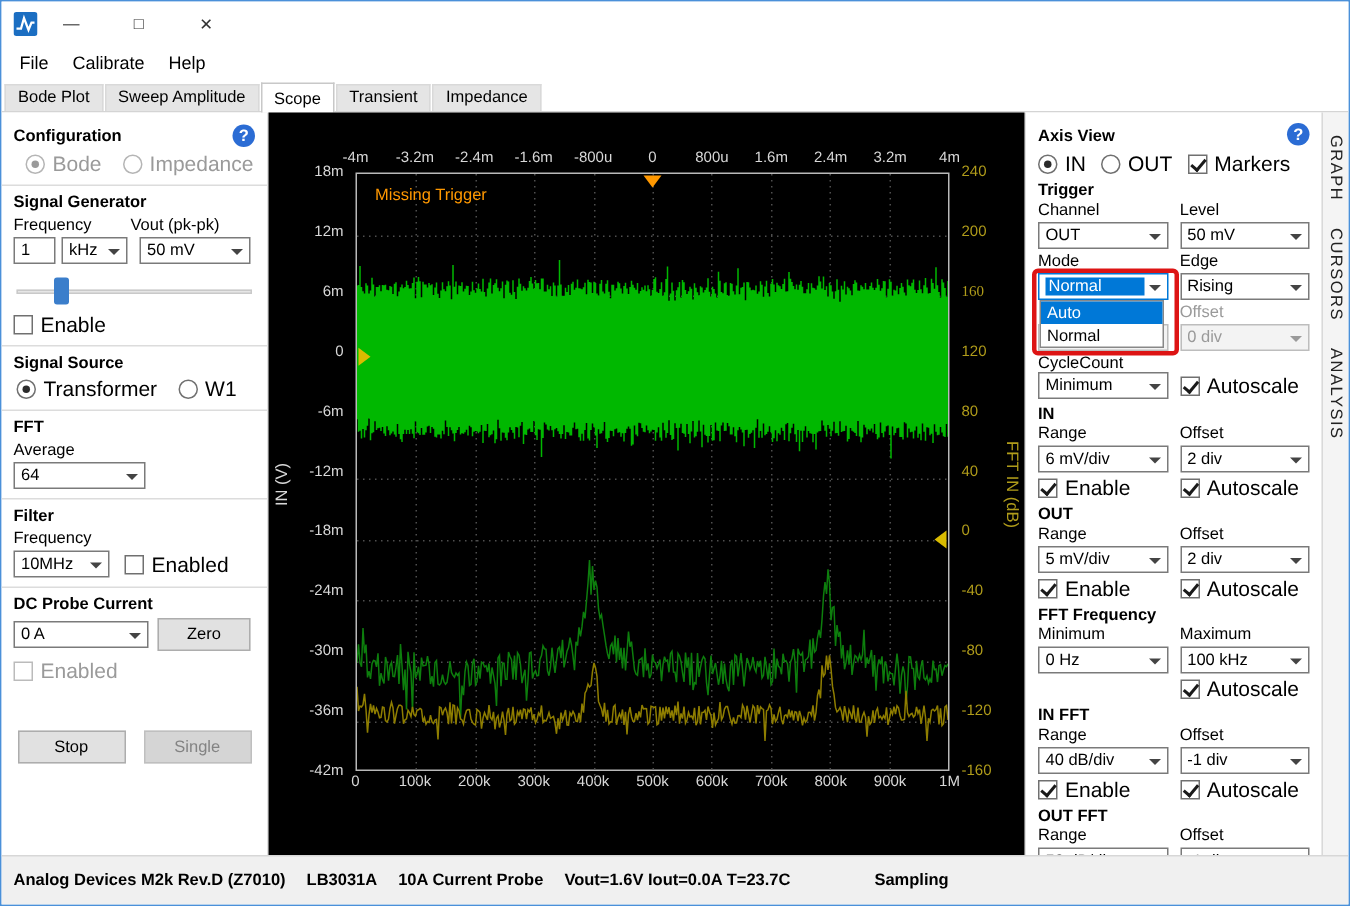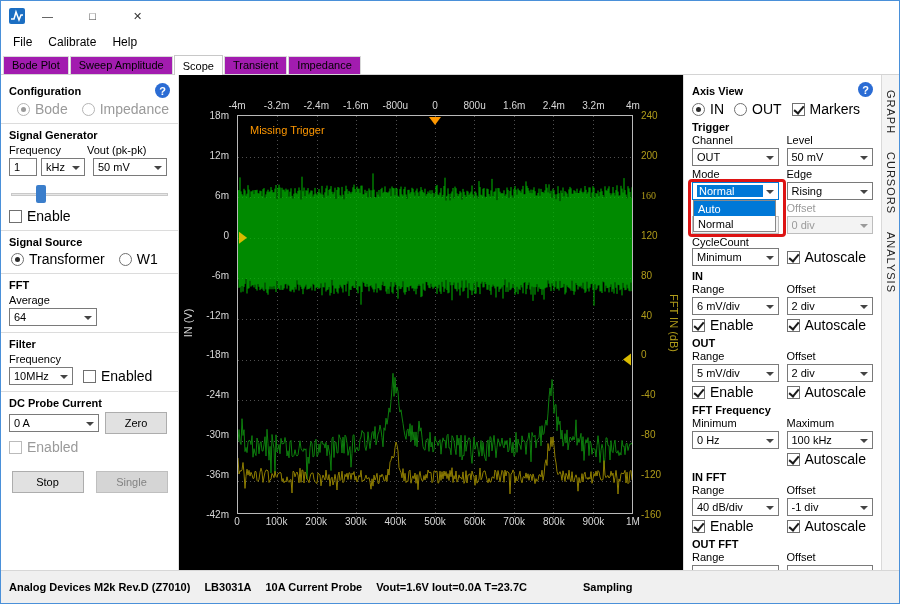--- a/index.html
+++ b/index.html
@@ -12,21 +12,21 @@
   .title { font-size:12px; color:#000; margin-left:6px; flex:1; }
   .win-controls { display:flex; height:100%; }
   .win-btn { width:45px; height:100%; display:flex; align-items:center; justify-content:center; font-size:11px; color:#333; cursor:default; }
 
   
   .menubar { height:22px; display:flex; align-items:center; background:#fff; padding-left:4px; flex:0 0 auto; }
   .menu-item { font-size:12px; padding:2px 8px; color:#000; }
 
   
   .tabbar { height:22px; display:flex; align-items:flex-end; background:#fff; padding-left:2px; border-bottom:1px solid #d4d4d4; flex:0 0 auto; }
-  .tab { font-size:11px; padding:2px 8px 3px; background:#a21caf; border:1px solid #d9d9d9; border-bottom:none; margin-right:1px; color:#000; }
+  .tab { font-size:11px; padding:2px 8px 3px; background:#e5e5e5; border:1px solid #d9d9d9; border-bottom:none; margin-right:1px; color:#000; }
   .tab.active { background:#fff; position:relative; margin-bottom:-1px; padding-top:4px; border-color:#c8c8c8; }
 
   
   .content { flex:1; display:flex; min-height:0; }
 
   
   .left-panel { width:178px; flex:0 0 auto; background:#fff; border-right:1px solid #e0e0e0; padding:6px 8px; overflow:hidden; }
   .group-head { display:flex; justify-content:space-between; align-items:center; margin:2px 0 3px; }
   .sec-title { font-size:11px; font-weight:bold; color:#000; }
   .help { width:15px; height:15px; border-radius:50%; background:#2b6cd4; color:#fff; font-size:11px; font-weight:bold; display:flex; align-items:center; justify-content:center; }
@@ -58,21 +58,21 @@
   .slider-thumb { position:absolute; left:16%; top:3px; width:10px; height:18px; background:#3b7ecb; border-radius:2px; }
   .radios-inline { display:flex; gap:14px; padding-left:8px; margin:3px 0; }
   .combo.w-avg { width:88px; margin-top:2px; }
   .filter-row { display:flex; align-items:center; gap:10px; margin-top:2px; }
   .combo.w-filter { width:64px; }
   .dc-row { display:flex; align-items:center; gap:6px; margin:3px 0 5px; }
   .combo.w-dc { width:90px; }
   .btn { height:22px; background:#e1e1e1; border:1px solid #adadad; font-size:11px; color:#000; display:flex; align-items:center; justify-content:center; }
   .btn.w-zero { width:62px; }
   .btn.disabled { color:#838383; background:#d5d5d5; border-color:#bfbfbf; }
-  .bottom-btns { display:flex; gap:12px; justify-content:center; margin-top:16px;align-items:center; }
+  .bottom-btns { display:flex; gap:12px; justify-content:center; margin-top:32px;align-items:center; }
   .btn.w-run { width:72px; }
 
   
   .scope { flex:1; background:#000; position:relative; overflow:hidden; }
   .plot { position:absolute; left:58px; top:40px; right:50px; bottom:56px; border:1px solid #b9b9b9; }
   .plot svg { display:block; position:absolute; left:0; top:0; }
   .annotation { position:absolute; left:12px; top:8px; color:#ff9800; font-size:11px; z-index:5; }
   .axis-title { position:absolute; color:#d8d8d8; font-size:11px; }
   .axis-title.top { top:6px; left:58px; right:50px; text-align:center; }
   .axis-title.bottom { bottom:5px; left:58px; right:50px; text-align:center; }

